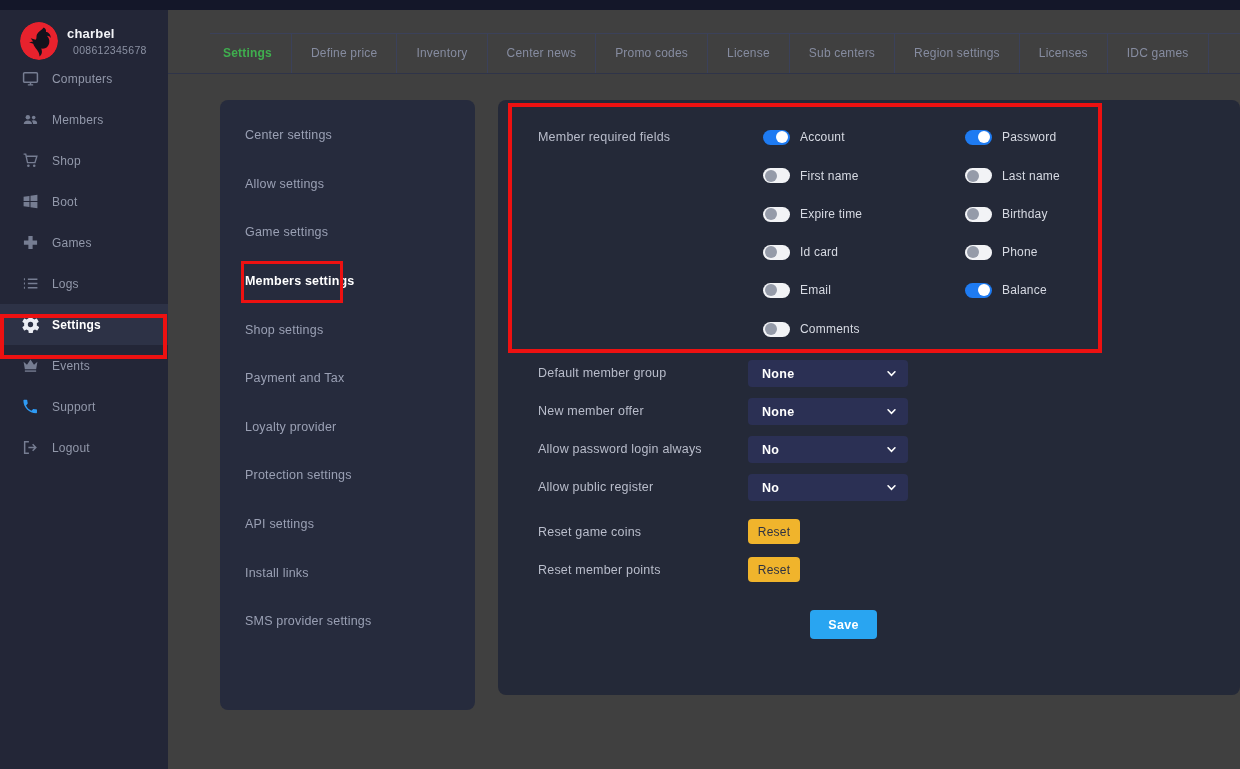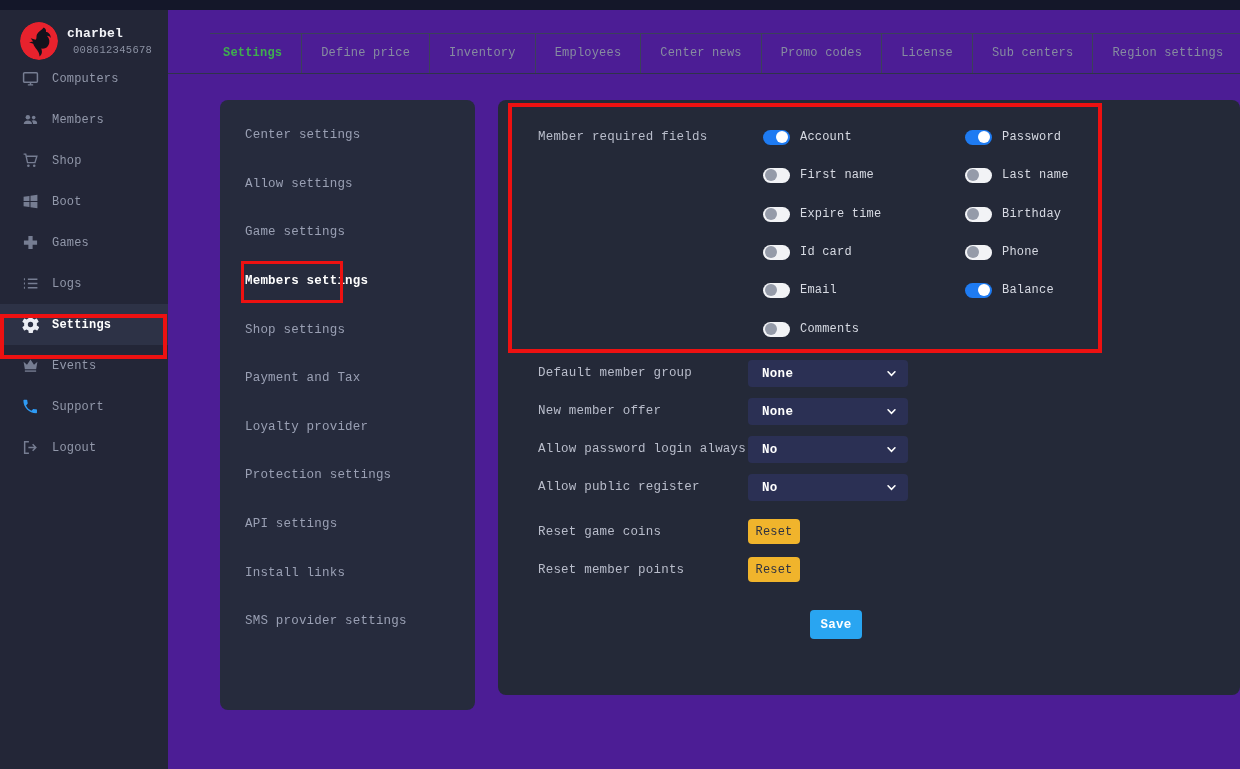--- a/index.html
+++ b/index.html
@@ -1,17 +1,17 @@
 <!DOCTYPE html>
 <html style="--accent-green: #3fae4e; --toggle-on: #1e7bf2; --save-blue: #29a5f1; --reset-yellow: #f0b42c; --annotation-red: #ed1111;"><head>
 <meta charset="utf-8">
 <style>
   html,body{margin:0;padding:0;}
   body{font-family:"Liberation Sans","DejaVu Sans",sans-serif;background:#1d2130;}
-  .app{position:relative;width:1240px;height:769px;background:#4c1d95;overflow:hidden;font-family:Liberation Mono, monospace;}
+  .app{position:relative;width:1240px;height:769px;background:#404040;overflow:hidden;}
 
   
   .topstrip{position:absolute;left:0;top:0;width:1240px;height:10px;background:#141729;}
 
   
   .sidebar{position:absolute;left:0;top:10px;width:168px;height:759px;background:#232637;}
   .profile{position:absolute;left:20px;top:12px;display:flex;align-items:center;gap:9px;}
   .avatar{width:38px;height:38px;border-radius:50%;flex:0 0 auto;}
   .p-name{font-size:13px;font-weight:bold;color:#f2f3f7;letter-spacing:.2px;}
   .p-id{font-size:10.5px;color:#8b91a3;margin-top:3px;letter-spacing:.3px;padding-left:6px;}
@@ -46,21 +46,21 @@
   .toggle .knob{position:absolute;top:1.5px;width:12px;height:12px;border-radius:50%;}
   .toggle.on .knob{right:2px;background:#ffffff;}
   .toggle.off .knob{left:2px;background:#959ba9;}
   .t-label{font-size:12px;color:#d7dae3;letter-spacing:.2px;}
 
   .select-box{position:absolute;left:250px;width:160px;height:27px;background:#2b3054;border-radius:4px;display:flex;align-items:center;justify-content:space-between;padding:0 11px 0 14px;box-sizing:border-box;cursor:pointer;}
   .select-val{font-size:12.5px;color:#ffffff;font-weight:bold;letter-spacing:.3px;}
   .chev{width:11px;height:11px;color:#ffffff;display:flex;}
 
   .reset-btn{position:absolute;left:250px;width:52px;height:25px;background:var(--reset-yellow,#f0b42c);border:none;border-radius:4px;font-family:inherit;font-size:12px;color:#2e3242;cursor:pointer;letter-spacing:.2px;}
-  .save-btn{position:absolute;left:312px;top:510px;width:52px;height:29px;background:var(--save-blue,#29a5f1);border:none;border-radius:4px;font-family:inherit;font-size:12.5px;font-weight:bold;color:#ffffff;cursor:pointer;letter-spacing:.3px;}
+  .save-btn{position:absolute;left:312px;top:510px;width:67px;height:29px;background:var(--save-blue,#29a5f1);border:none;border-radius:4px;font-family:inherit;font-size:12.5px;font-weight:bold;color:#ffffff;cursor:pointer;letter-spacing:.3px;}
 
   
   .anno{position:absolute;border:4px solid var(--annotation-red,#ed1111);box-sizing:border-box;pointer-events:none;}
   .anno-settings{left:0;top:314px;width:167px;height:45px;}
   .anno-members{left:241px;top:261px;width:102px;height:42px;border-width:3px;}
   .anno-mrf{left:508px;top:103px;width:594px;height:250px;}
 </style>
 </head>
 <body>
 
@@ -169,21 +169,20 @@
           <span class="s-lb">Logout</span>
         </div>
       </nav>
   </aside>
 
   <div class="tabline-top"></div>
   <div class="tabs" id="tabs">
       <div class="tab active">Settings</div>
       <div class="tab">Define price</div>
       <div class="tab">Inventory</div>
-      <div class="tab">Employees</div>
       <div class="tab">Center news</div>
       <div class="tab">Promo codes</div>
       <div class="tab">License</div>
       <div class="tab">Sub centers</div>
       <div class="tab">Region settings</div>
       <div class="tab">Licenses</div>
       <div class="tab">IDC games</div>
     </div>
   <div class="tabline-bottom"></div>
 
@@ -211,21 +210,21 @@
           </span>
           <span class="t-label">Account</span>
         </div>
         <div class="toggle-cell">
           <span class="toggle on">
             <span class="knob"></span>
           </span>
           <span class="t-label">Password</span>
         </div>
       </div>
-      <div class="toggle-row" style="top: 67px;">
+      <div class="toggle-row" style="top: 67px; align-items: flex-end;">
         <div class="toggle-cell">
           <span class="toggle off">
             <span class="knob"></span>
           </span>
           <span class="t-label">First name</span>
         </div>
         <div class="toggle-cell">
           <span class="toggle off">
             <span class="knob"></span>
           </span>

